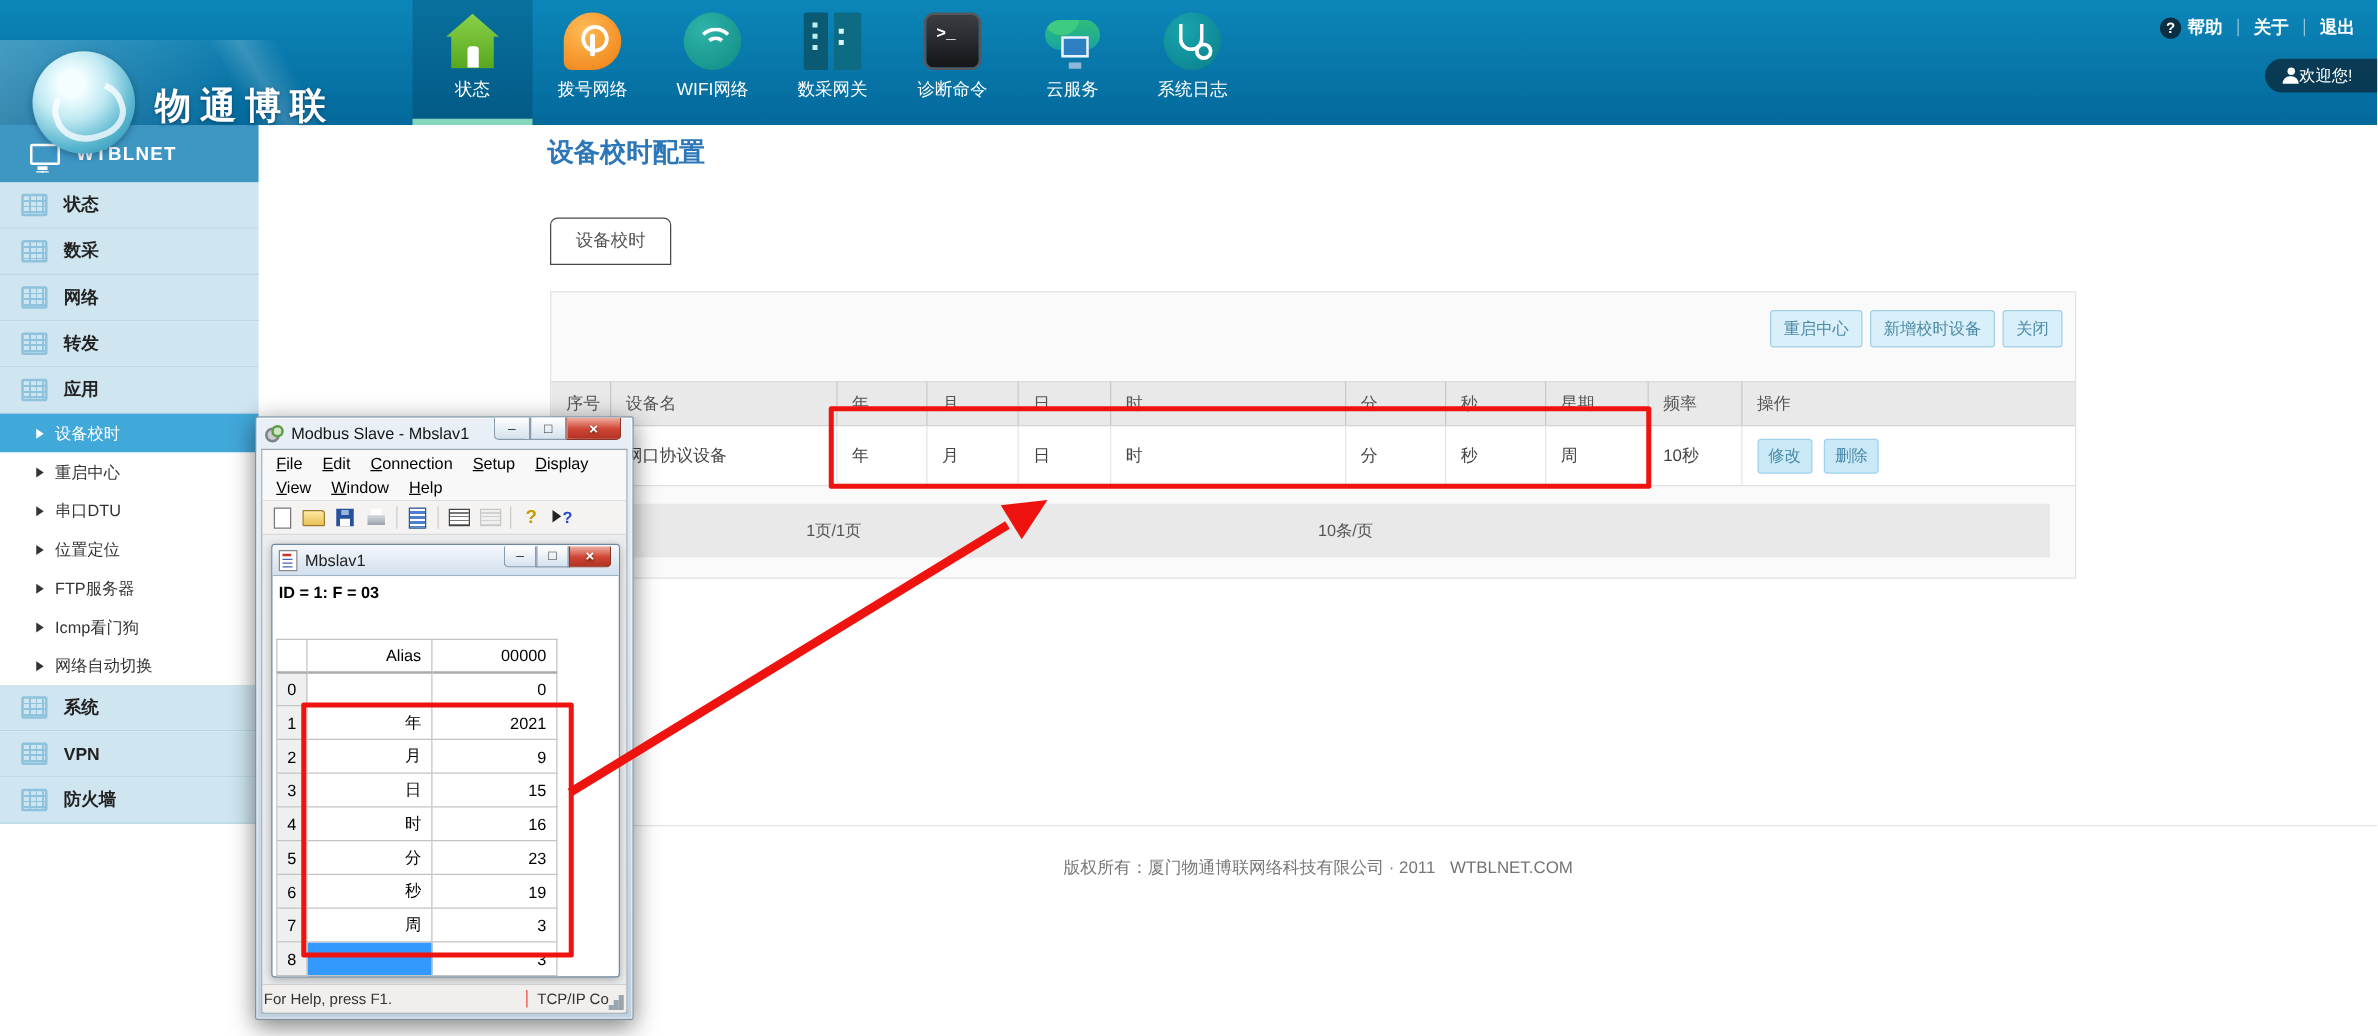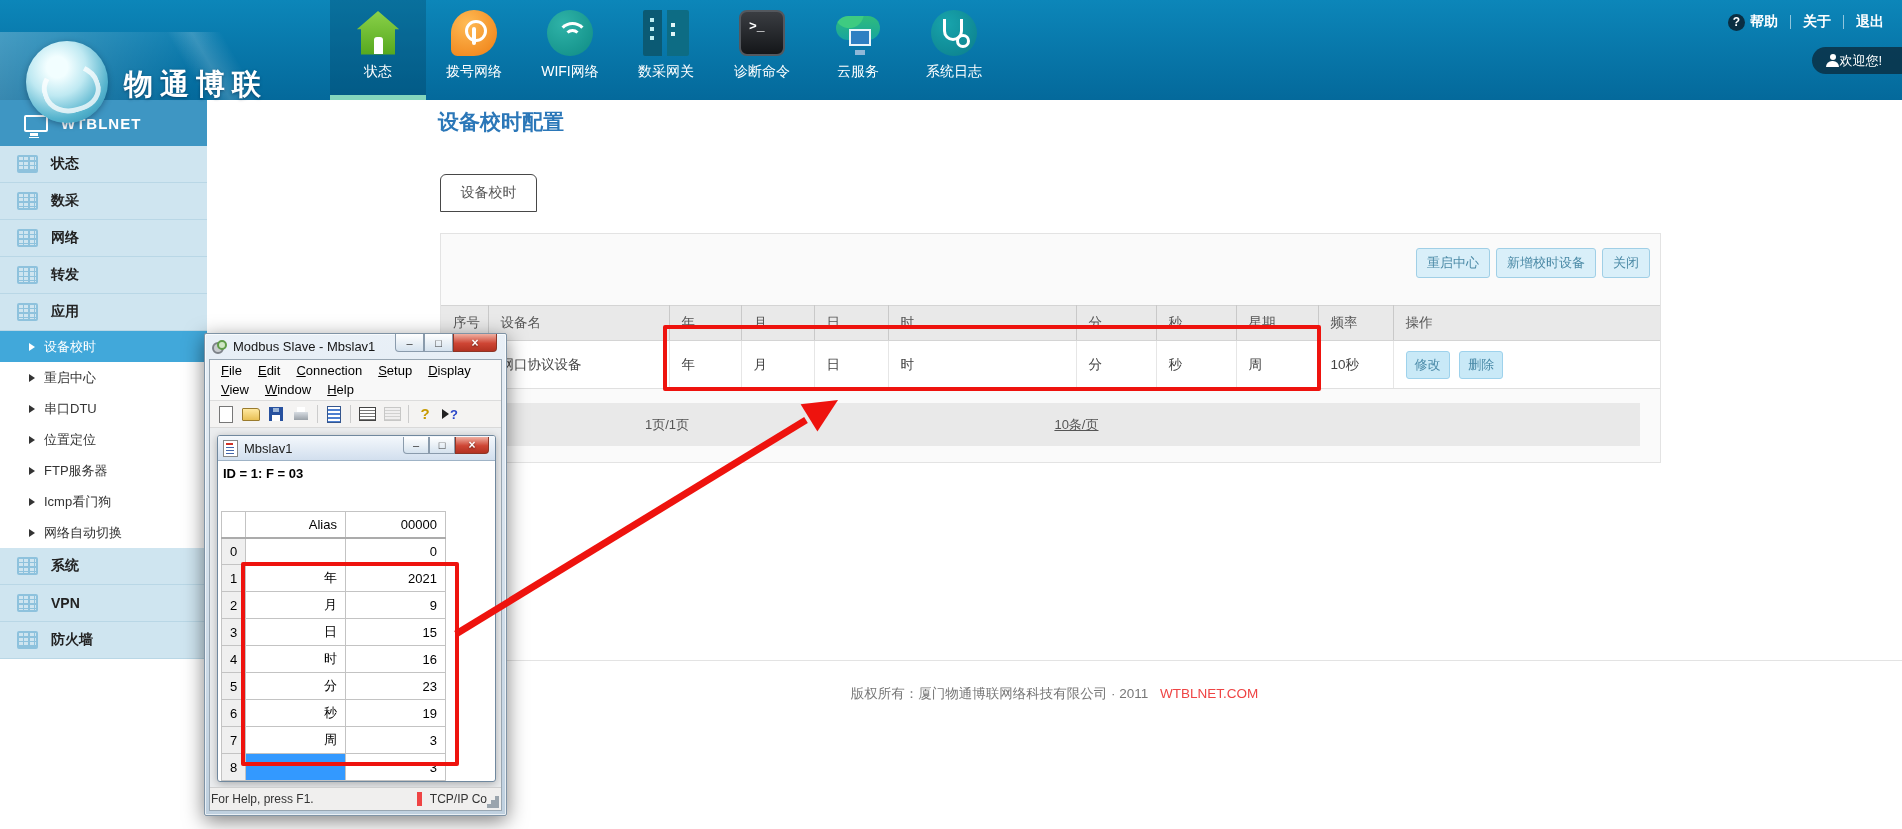--- a/index.html
+++ b/index.html
@@ -89,24 +89,24 @@
   .cfg-table td{height:48px;background:#fff;border-right:1px solid #e6e6e6;border-bottom:1px solid #e0e0e0;
     font-size:13.5px;color:#444;text-align:left;padding-left:12px;box-sizing:border-box;}
   .cfg-table td:last-child{border-right:none;}
   .col-seq{width:47px;}.col-name{width:181px;}.col-year{width:72px;}.col-month{width:73px;}
   .col-day{width:74px;}.col-hour{width:188px;}.col-min{width:80px;}.col-sec{width:80px;}
   .col-week{width:82px;}.col-freq{width:75px;}
   .mini-btn{background:#c9e9f7;border:1px solid #9ed2ec;border-radius:3px;color:#4a8aa8;font-size:13px;
     padding:4px 8px;margin-right:6px;cursor:pointer;font-family:inherit;}
   .pagination{margin:14px 20px 16px;height:43px;background:#e9e9e9;position:relative;font-size:13px;color:#555;}
   .pg-left{position:absolute;left:184px;top:50%;transform:translateY(-50%);}
-  .pg-center{position:absolute;left:52.2%;top:50%;transform:translate(-50%,-50%);text-decoration:underline;}
+  .pg-center{position:absolute;left:52.2%;top:50%;transform:translate(-50%,-50%);}
   .main-footer{position:absolute;left:0;right:0;top:560px;border-top:1px solid #e3e3e3;padding-top:24px;
     text-align:center;font-size:13.5px;color:#777;}
-  .footer-link{color:#ef4444;text-decoration:none;margin-left:8px;cursor:pointer;}
+  .footer-link{color:#737373;text-decoration:none;margin-left:8px;cursor:pointer;}
   
   .mb-frame{position:absolute;left:204px;top:333px;width:303px;height:483px;z-index:50;border-radius:2px;
     background:linear-gradient(#e9f0f7,#bfd0df);border:1px solid #7f93a5;
     box-shadow:0 5px 20px rgba(0,0,0,.5),inset 0 0 0 1px rgba(255,255,255,.65);box-sizing:border-box;}
   .mb-titlebar{height:25px;display:flex;align-items:center;gap:6px;padding:0 7px;font-size:13px;color:#151515;}
   .modbus-app-icon{width:15px;height:13px;position:relative;}
   .modbus-app-icon::before{content:"";position:absolute;left:0;top:2px;width:8px;height:8px;border:2px solid #7d8288;border-radius:50%;background:#c8cccf;}
   .modbus-app-icon::after{content:"";position:absolute;right:0;top:0;width:6px;height:6px;border:2px solid #5f9c48;border-radius:50%;background:#cfe6c4;}
   .win-controls{position:absolute;top:0;right:9px;display:flex;z-index:5;}
   .wc{width:29px;height:18px;box-sizing:border-box;border:1px solid #88546_;border:1px solid #8a9bac;border-top:none;
@@ -154,21 +154,21 @@
   .reg-grid{border-collapse:collapse;margin-left:3px;font-size:13px;color:#000;}
   .reg-grid th,.reg-grid td{border:1px solid #c3c3c3;box-sizing:border-box;padding:0 8px;}
   .reg-grid th{height:26px;font-weight:normal;background:#fff;border-bottom:2px solid #ababab;}
   .reg-grid td{height:27px;}
   .gnum{width:24px;background:#efefef;text-align:center;padding:0 2px !important;}
   .galias{width:100px;text-align:right;}
   .gval{width:100px;text-align:right;}
   .galias.selected{background:#3399ff;}
   .mb-status{height:22px;background:#f0efee;border-top:1px solid #cfcfcf;display:flex;align-items:center;
     font-size:12px;color:#333;padding:0 1px;position:relative;border-radius:0 0 3px 3px;}
-  .status-right{position:absolute;right:14px;border-left:5px solid #ef4444;padding-left:8px;}
+  .status-right{position:absolute;right:14px;border-left:1px solid #ef4444;padding-left:8px;}
   .resize-grip{position:absolute;right:2px;bottom:2px;width:4px;height:4px;background:#9aa4ad;
     box-shadow:-4px 4px 0 #9aa4ad,0 4px 0 #9aa4ad,-8px 8px 0 #9aa4ad,-4px 8px 0 #9aa4ad,0 8px 0 #9aa4ad;transform:translateY(-8px);}
   
   .red-rect{position:absolute;border:4px solid #ee130e;border-radius:2px;background:transparent;pointer-events:none;}
   .red-rect-table{left:663px;top:325px;width:650px;height:58px;z-index:40;}
   .red-rect-grid{left:241px;top:562px;width:210px;height:196px;z-index:60;}
   .arrow-svg{position:absolute;left:0;top:0;z-index:70;pointer-events:none;}
 </style>
 </head>
 <body>

